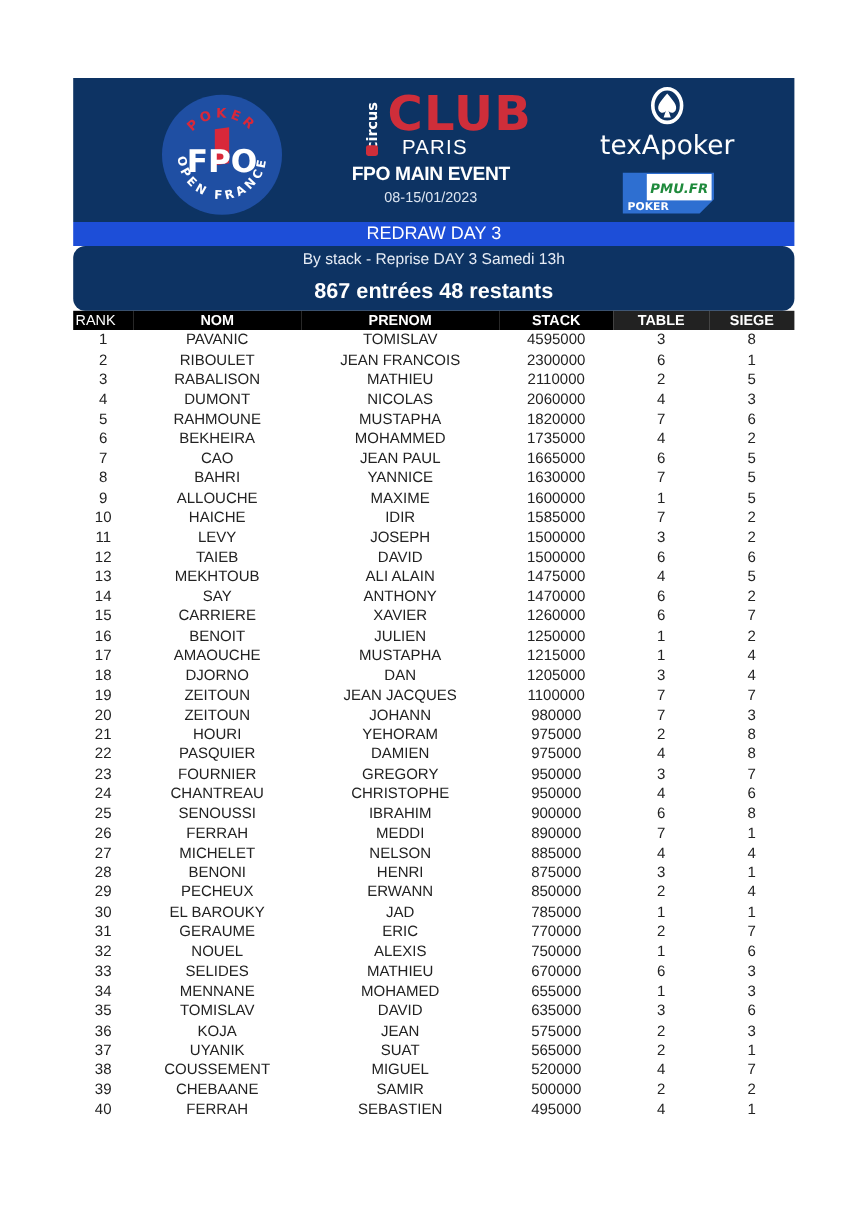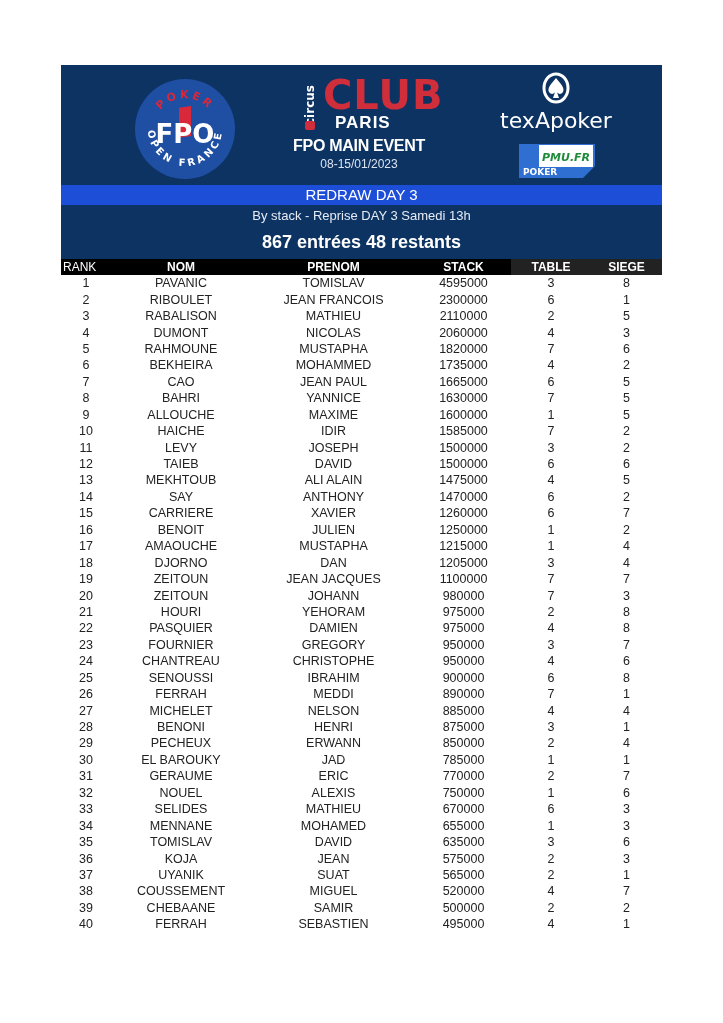--- a/index.html
+++ b/index.html
@@ -4,26 +4,26 @@
   <style>
     html, body { margin: 0; padding: 0; background: #ffffff; }
     body { width: 723px; height: 1023px; position: relative; font-family: "Liberation Sans", sans-serif; overflow: hidden; }
     .sheet { position: absolute; left: 61px; top: 65px; width: 601px; }
     .banner { height: 120px; background: #0d3363; position: relative; }
     .logo-fpo { position: absolute; left: 73px; top: 13px; width: 102px; height: 102px; }
     .center-block { position: absolute; left: 218px; top: 8px; width: 160px; text-align: center; color: #fff; }
     .club-row { height: 62px; position: relative; }
     .circus { position: absolute; left: 24px; top: 4px; width: 14px; height: 54px; }
     .club-word { position: absolute; left: 44px; top: 2px; font-family: "DejaVu Sans", sans-serif; font-weight: bold; font-size: 40px; color: #cf2e3a; letter-spacing: 1px; line-height: 40px; }
-    .paris-word { position: absolute; left: 56px; top: 40px; font-weight: bold; font-size: 17px; color: #fff; letter-spacing: 1px; }
+    .paris-word { position: absolute; left: 56px; top: 40px; font-weight: normal; font-size: 17px; color: #fff; letter-spacing: 1px; }
     .event-title { font-size: 16px; font-weight: bold; margin-top: 2px; line-height: 18px; letter-spacing: -0.3px; }
     .event-date { font-size: 12px; color: #dbe4f0; margin-top: 2px; }
     .logo-tex { position: absolute; left: 430px; top: 5px; width: 130px; height: 112px; }
     .redraw-bar { height: 20px; background: #1d4ed8; color: #fff; text-align: center; font-weight: normal; font-size: 15px; line-height: 20px; }
-    .info-block { height: 54px; background: #0d3363; color: #fff; text-align: center; }
+    .info-block { height: 54px; background: #0d3363; color: #fff; text-align: center; border-radius: 10px; }
     .subtitle { font-size: 13px; padding-top: 3px; color: #e6ecf5; }
     .counts { font-size: 18px; font-weight: bold; margin-top: 9px; }
     table { border-collapse: collapse; width: 601px; table-layout: fixed; }
     thead th { height: 16px; font-size: 12px; padding: 0; line-height: 16px; color: #fff; }
     th.h-rank { background: #000; font-weight: normal; text-align: left; padding-left: 2px; margin-left: 15px; }
     th.h-nom, th.h-prenom, th.h-stack { background: #000; font-weight: bold; }
     th.h-table, th.h-siege { background: #222222; font-weight: bold; }
     tbody td { font-size: 12.5px; color: #222; text-align: center; height: 16.45px; padding: 0; line-height: 16px; white-space: nowrap; }
     td.c-rank { text-align: center; width: 30px; }
   </style>

